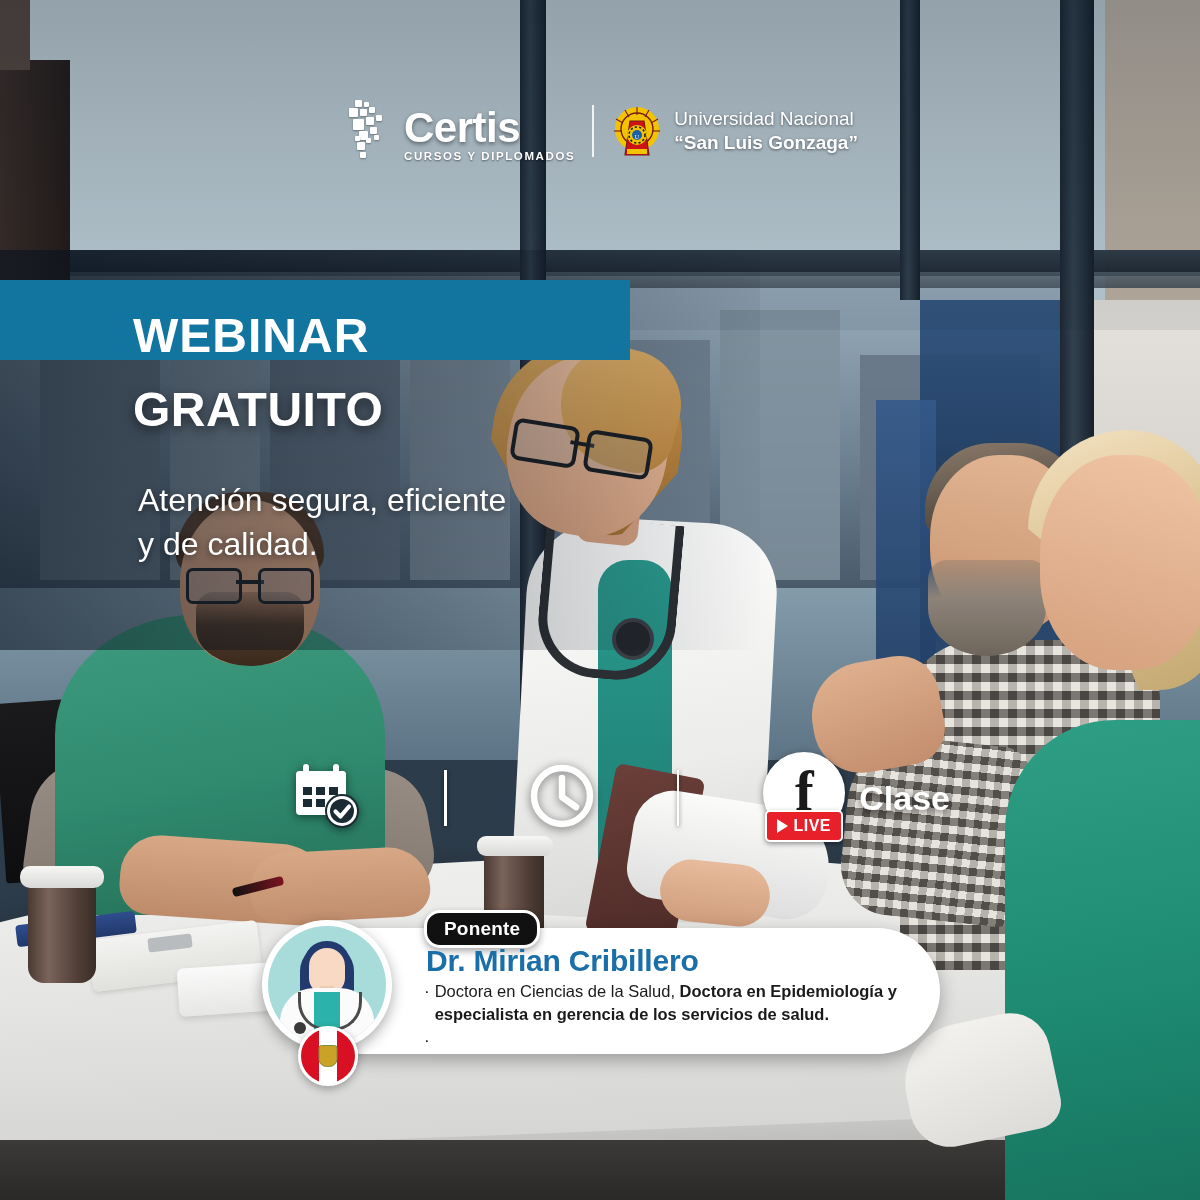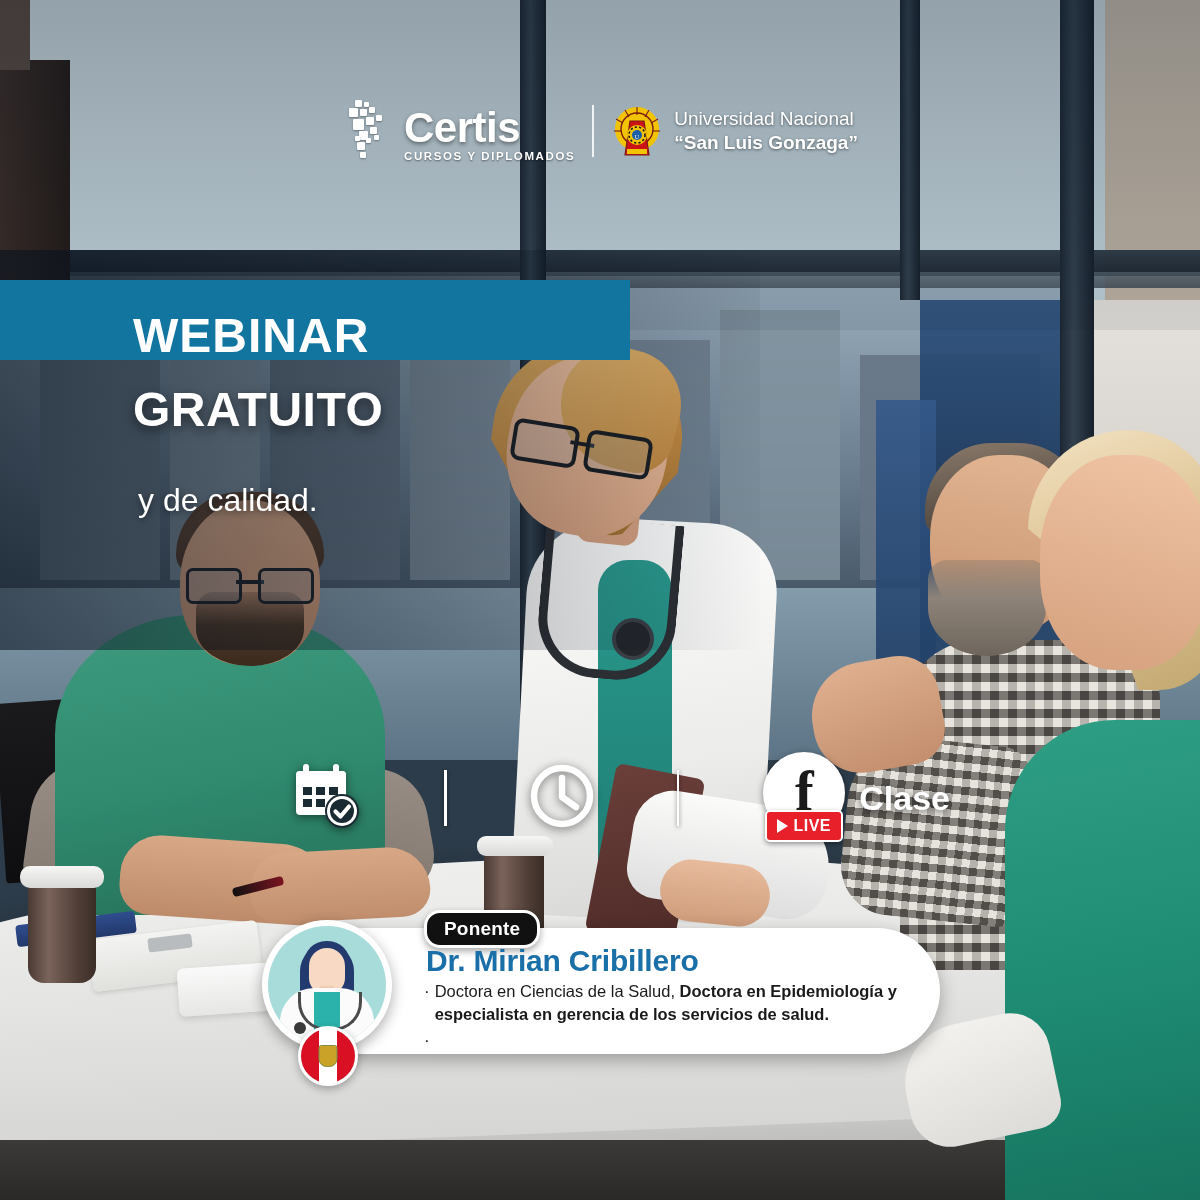--- a/index.html
+++ b/index.html
@@ -660,20 +660,21 @@
         <span class="uni-l1">Universidad Nacional</span>
         <span class="uni-l2">“San Luis Gonzaga”</span>
       </div>
     </div>
   </div>
 
   <div class="webinar-band"></div>
   <div class="webinar-text">WEBINAR</div>
   <div class="gratuito-text">GRATUITO</div>
   <div class="subtitle">
+    <div>Atención segura, eficiente</div>
     <div>y de calidad.</div>
   </div>
 
   <div class="info-row">
 
     <div class="info-item">
       <span class="icon-wrap">
         <svg width="74" height="74" viewBox="0 0 74 74">
           <rect x="6" y="12" width="50" height="44" rx="4" fill="#ffffff"></rect>
           <rect x="6" y="12" width="50" height="11" rx="4" fill="#ffffff"></rect>

